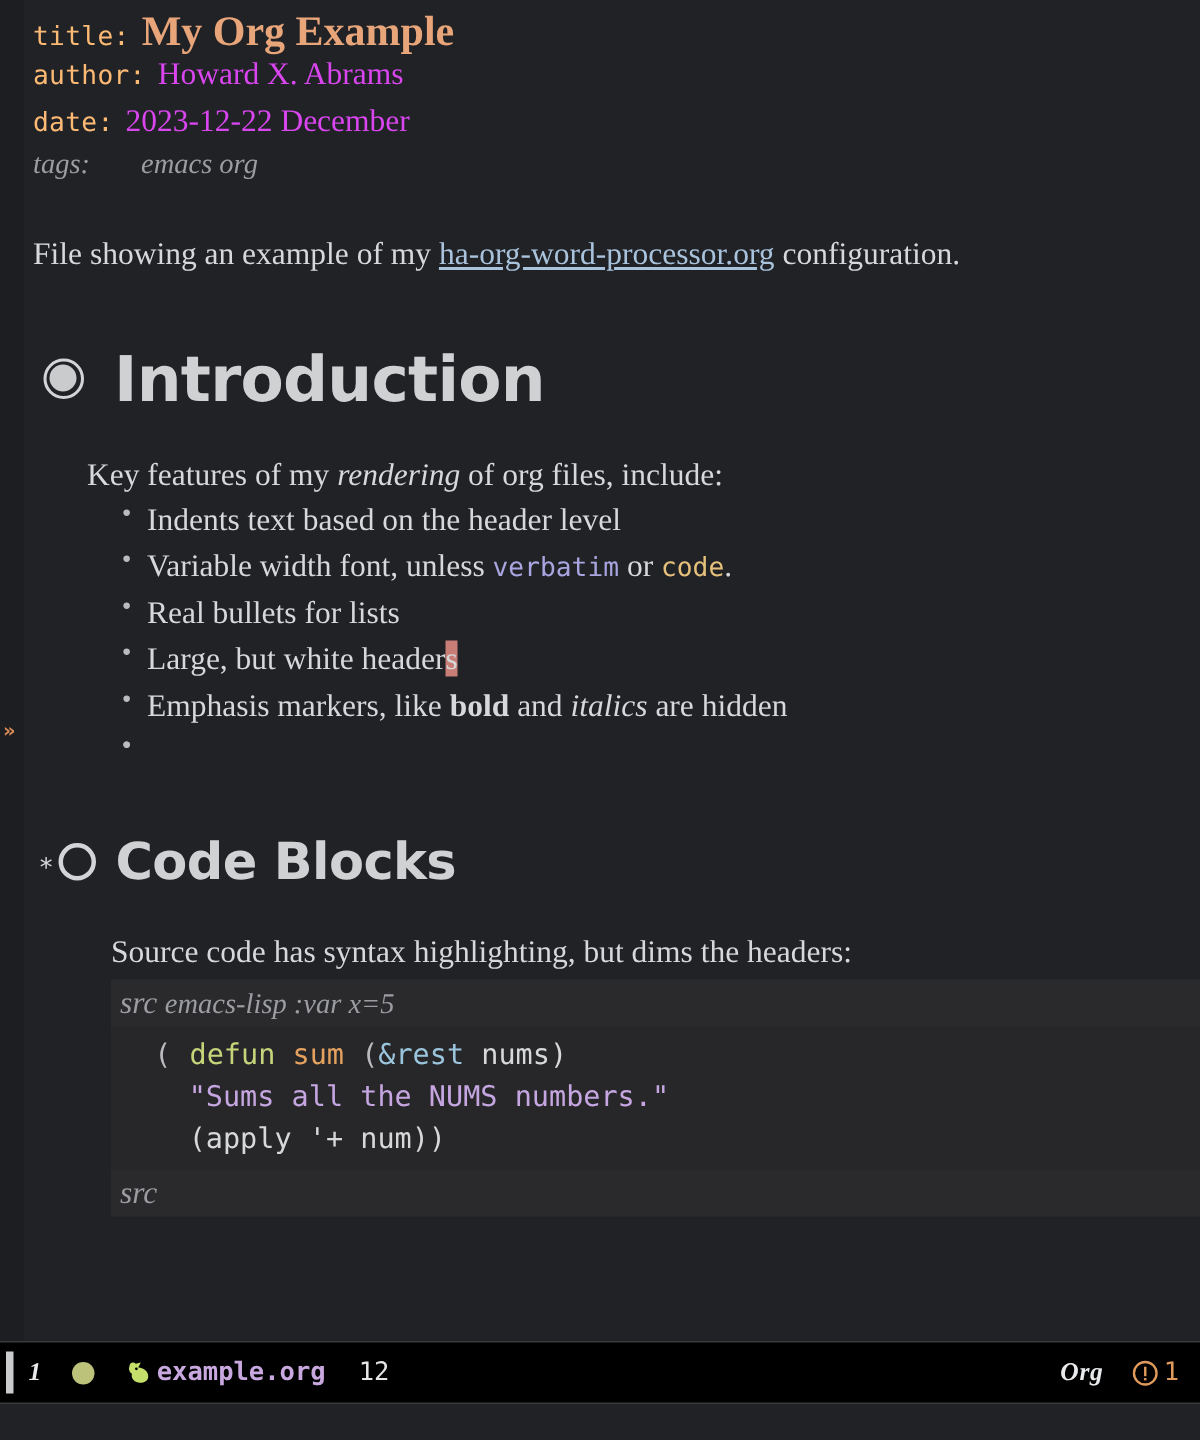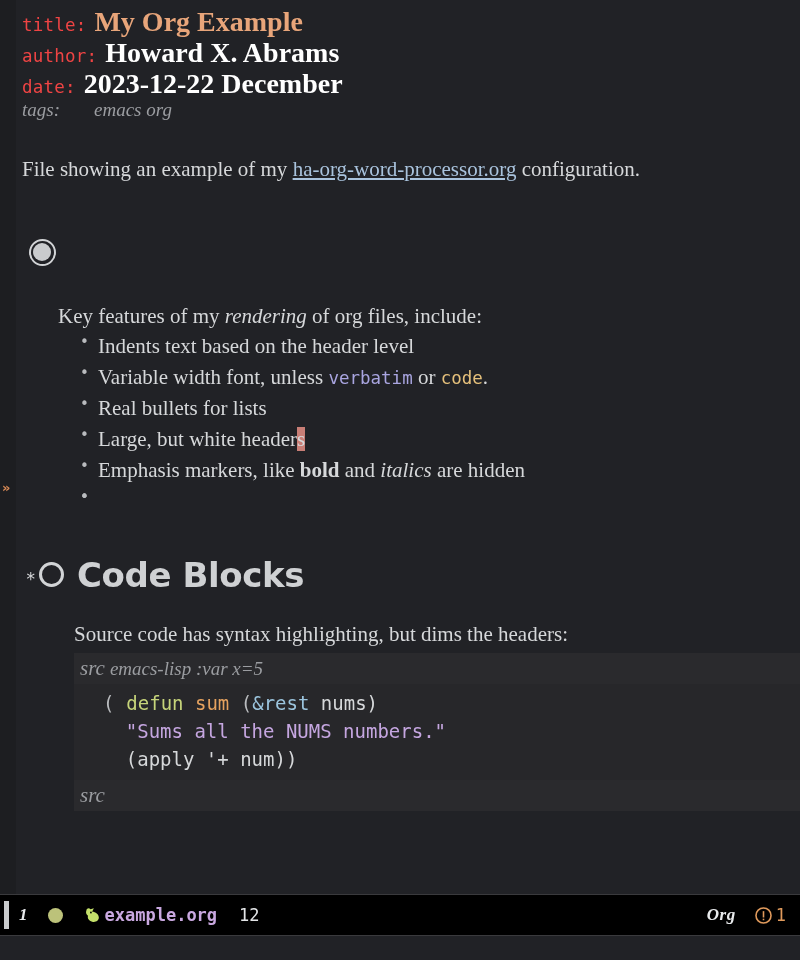--- a/index.html
+++ b/index.html
@@ -61,39 +61,38 @@
   
   .kw-line {
     display: flex;
     align-items: baseline;
     padding-left: 6px;
     height: 31px;
   }
   .kw-key {
     font-family: "DejaVu Sans Mono", monospace;
     font-size: 17.5px;
-    color: #ef4444;
+    color: #fdba74;
     letter-spacing: .2px;
     white-space: pre;
   }
   .kw-title-val {
     font-family: "Liberation Serif", serif;
     font-size: 28px;
     font-weight: bold;
     color: #e8a57a;
     margin-left: 8px;
     position: relative;
     top: 0;
   }
   .kw-val {
     font-family: "Liberation Serif", serif;
-    font-size: 28px;
-    color: #ffffff;
+    font-size: 21px;
+    color: #d946ef;
     margin-left: 8px;
-    font-weight: bold;
   }
   .kw-tags-line {
     display: flex;
     align-items: baseline;
     padding-left: 6px;
     height: 30px;
   }
   .kw-tags-key, .kw-tags-val {
     font-family: "Liberation Serif", serif;
     font-style: italic;
@@ -398,20 +397,21 @@
         <span class="kw-tags-key">tags:</span>
         <span class="kw-tags-val">emacs org</span>
       </div>
 
       <div class="doc-para"><span>File showing an example of my </span><a href="#" class="org-link">ha-org-word-processor.org</a><span> configuration.</span></div>
 
       <div class="h1-row">
         <span class="h1-bullet">
           <span class="ring-filled"></span>
         </span>
+        <span class="h1-text">Introduction</span>
       </div>
 
       <div class="sec-body">
         <div class="lead"><span>Key features of my </span><span class="italic">rendering</span><span> of org files, include:</span></div>
 
         <ul class="org-list" id="intro-list">
             <li><span class="bl">•</span><span>Indents text based on the header level</span></li>
             <li><span class="bl">•</span><span>Variable width font, unless </span><span class="verbatim">verbatim</span><span> or </span><span class="codespan">code</span><span>.</span></li>
             <li><span class="bl">•</span><span>Real bullets for lists</span></li>
             <li><span class="bl">•</span><span>Large, but white header</span><span class="cursor-box">s</span></li>

